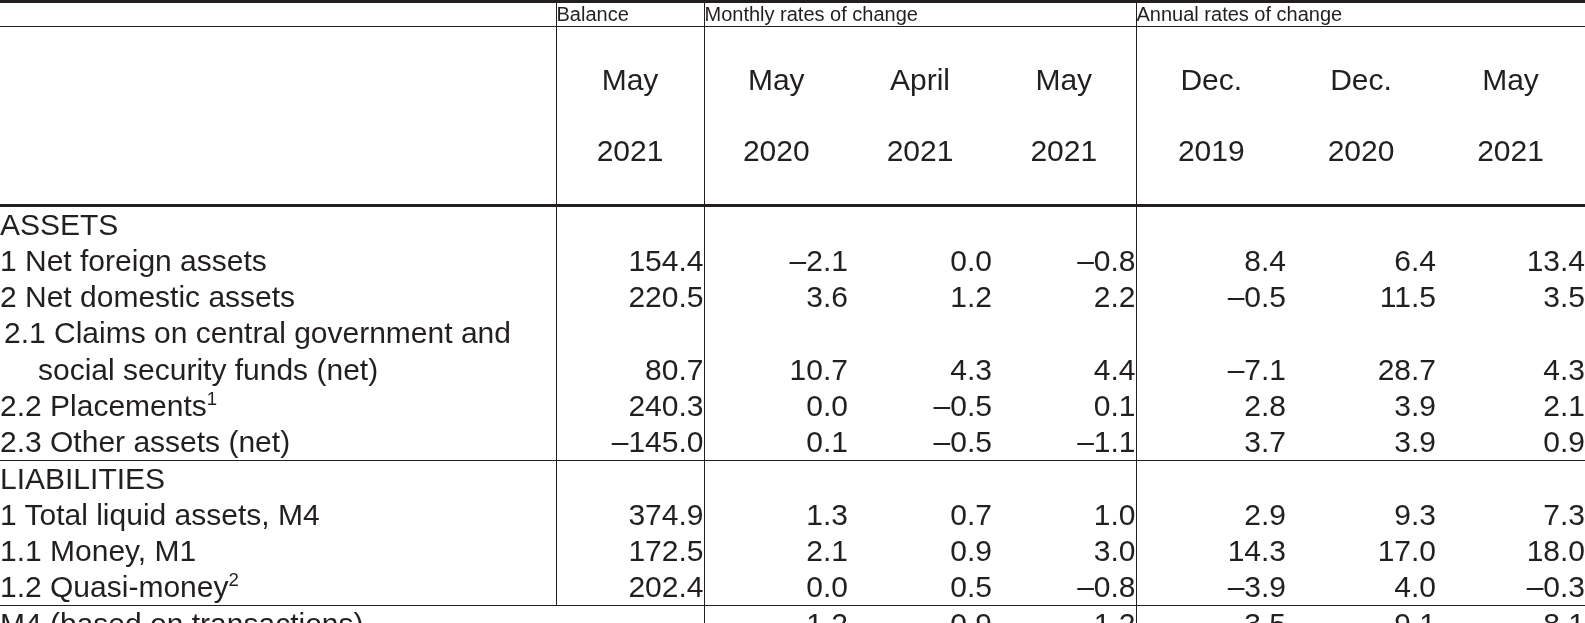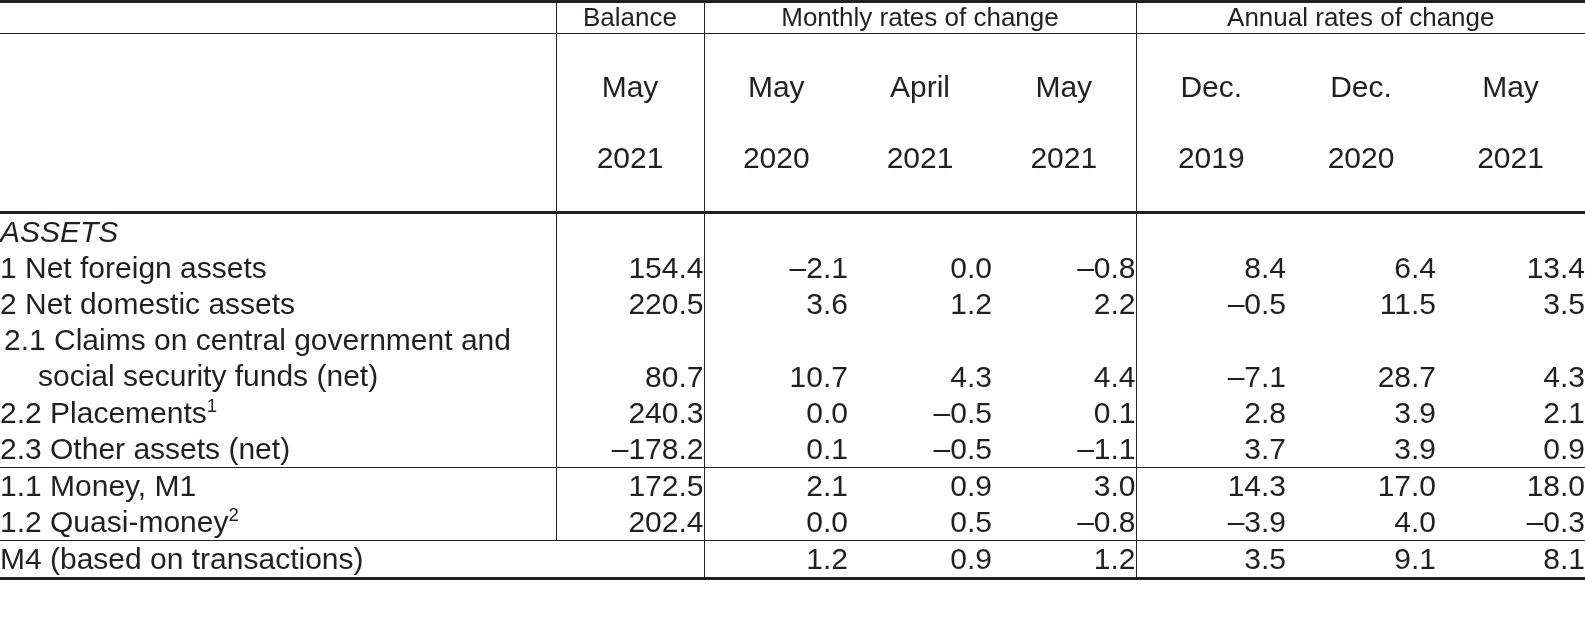--- a/index.html
+++ b/index.html
@@ -41,22 +41,22 @@
   col.c-a3    { width: 149px; }
 
   
   .bt-thick { border-top: 3px solid #231f20; }
   .bb-thick { border-bottom: 3px solid #231f20; }
   .bb-thin  { border-bottom: 1.5px solid #231f20; }
   .bl-thin  { border-left: 1.5px solid #231f20; }
 
   
   .hdr-group {
-    text-align: center;
-    font-size: 26px;
+    text-align: left;
+    font-size: 20px;
     padding: 6px 12px 8px 12px;
     line-height: 1.15;
   }
   .hdr-sub {
     text-align: center;
     font-size: 30px;
     padding: 4px 18px 10px 12px;
     line-height: 1.18;
     white-space: pre-line;
   }
@@ -70,21 +70,21 @@
     font-size: 30px;
   }
   .num {
     text-align: right;
     padding: 5px 18px 5px 8px;
     line-height: 1.2;
     font-size: 30px;
     font-variant-numeric: tabular-nums;
   }
   .indent1 { padding-left: 38px; }
-  .section-title { padding-top: 7px; padding-bottom: 3px; font-style: italic; }
+  .section-title { padding-top: 7px; padding-bottom: 3px; }
   .two-line { line-height: 1.22; }
   .hang {
     display: block;
     padding-left: 38px;
     text-indent: -34px;
   }
   sup {
     font-size: 0.62em;
     vertical-align: super;
     line-height: 0;
@@ -199,30 +199,50 @@
         <td class="num bl-thin">0.0</td>
         <td class="num">–0.5</td>
         <td class="num">0.1</td>
         <td class="num bl-thin">2.8</td>
         <td class="num">3.9</td>
         <td class="num">2.1</td>
       </tr>
 
       <tr>
         <td class="lbl indent1 bb-thin">2.3 Other assets (net)</td>
-        <td class="num bl-thin bb-thin">–178.2</td>
+        <td class="num bl-thin bb-thin">–145.0</td>
         <td class="num bl-thin bb-thin">0.1</td>
         <td class="num bb-thin">–0.5</td>
         <td class="num bb-thin">–1.1</td>
         <td class="num bl-thin bb-thin">3.7</td>
         <td class="num bb-thin">3.9</td>
         <td class="num bb-thin">0.9</td>
       </tr>
 
-
+      <tr>
+        <td class="lbl section-title">LIABILITIES</td>
+        <td class="num bl-thin"></td>
+        <td class="num bl-thin"></td>
+        <td class="num"></td>
+        <td class="num"></td>
+        <td class="num bl-thin"></td>
+        <td class="num"></td>
+        <td class="num"></td>
+      </tr>
+
+      <tr>
+        <td class="lbl">1 Total liquid assets, M4</td>
+        <td class="num bl-thin">374.9</td>
+        <td class="num bl-thin">1.3</td>
+        <td class="num">0.7</td>
+        <td class="num">1.0</td>
+        <td class="num bl-thin">2.9</td>
+        <td class="num">9.3</td>
+        <td class="num">7.3</td>
+      </tr>
 
       <tr>
         <td class="lbl indent1">1.1 Money, M1</td>
         <td class="num bl-thin">172.5</td>
         <td class="num bl-thin">2.1</td>
         <td class="num">0.9</td>
         <td class="num">3.0</td>
         <td class="num bl-thin">14.3</td>
         <td class="num">17.0</td>
         <td class="num">18.0</td>

